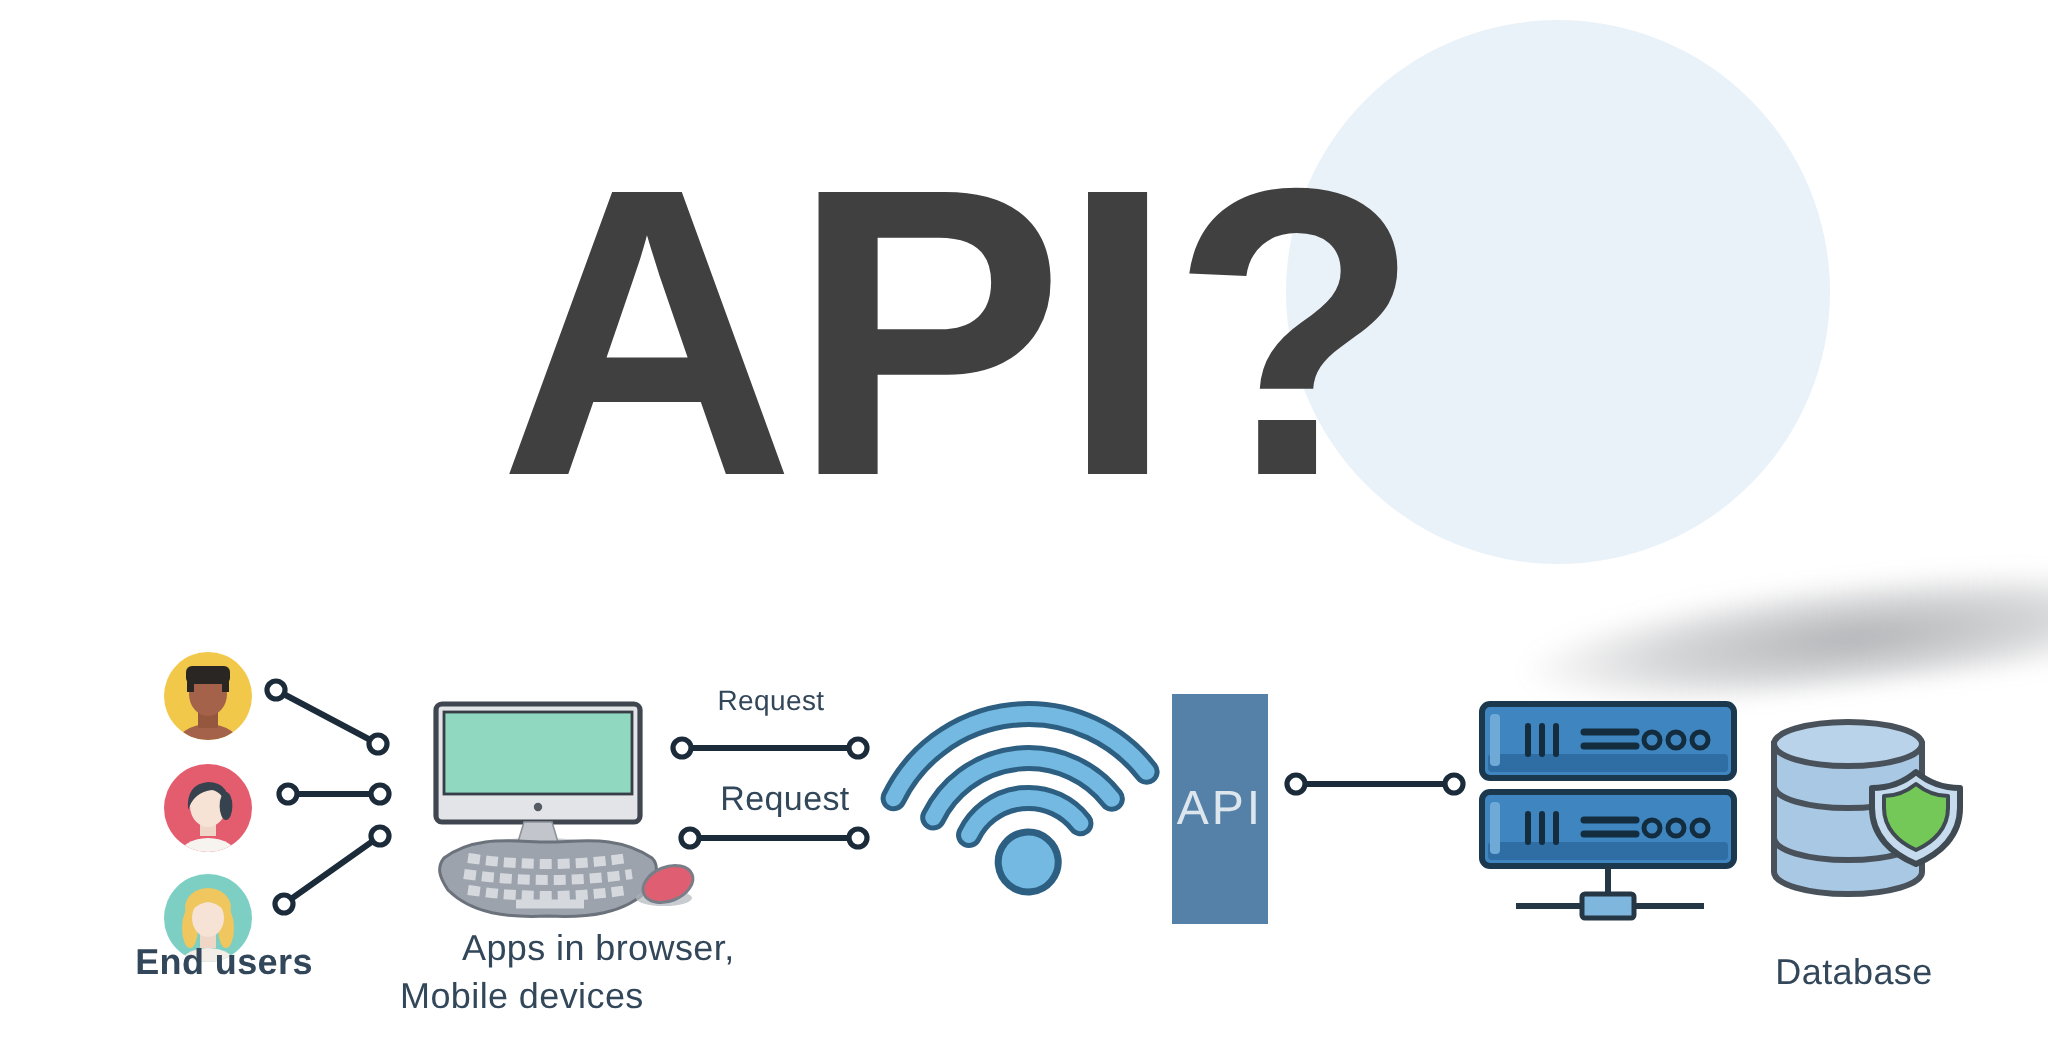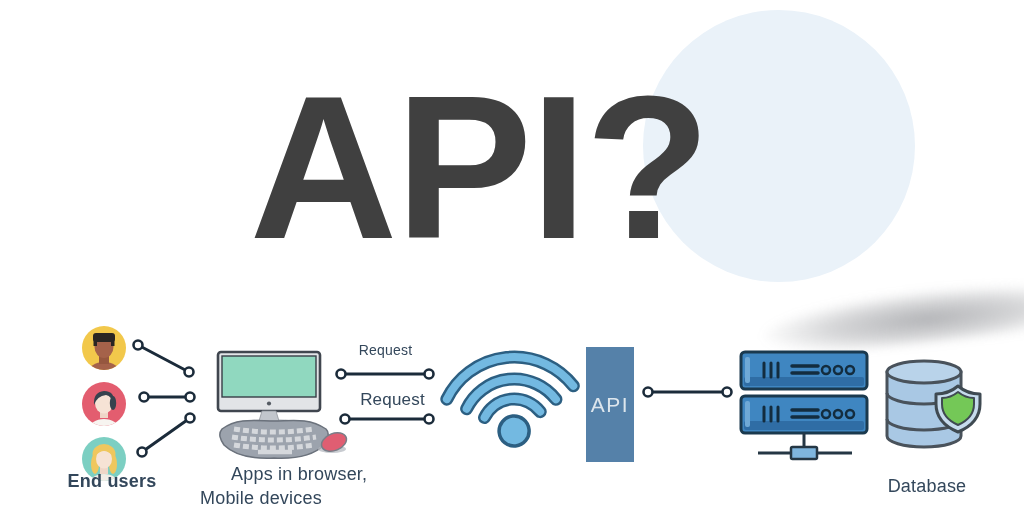--- a/index.html
+++ b/index.html
@@ -35,21 +35,21 @@
   #apps-label-line1{left:211px;top:464px;margin-left:20px;}
   #apps-label-line2{left:200px;top:488px;}
   #request-label{left:338px;top:342px;width:95px;text-align:center;font-size:14px;}
   #response-label{left:340px;top:390px;width:105px;text-align:center;font-size:17px;}
   #web-server-label{left:730px;top:476px;width:120px;text-align:center;}
   #database-label{left:867px;top:476px;width:120px;text-align:center;}
   .api-box{
     position:absolute;left:586px;top:347px;width:48px;height:115px;
     background:#5581A9;z-index:3;display:flex;align-items:center;justify-content:center;
   }
-  .api-box span{color:#DDE6ED;font-size:21px;letter-spacing:1.5px;}
+  .api-box span{color:#DDE6ED;font-size:24px;letter-spacing:1.5px;}
 </style>
 </head>
 <body>
 
 <div class="stage">
 
   <div class="deco-circle"></div>
   <div class="deco-shadow"></div>
 
   <div class="title-line2">API?</div>

